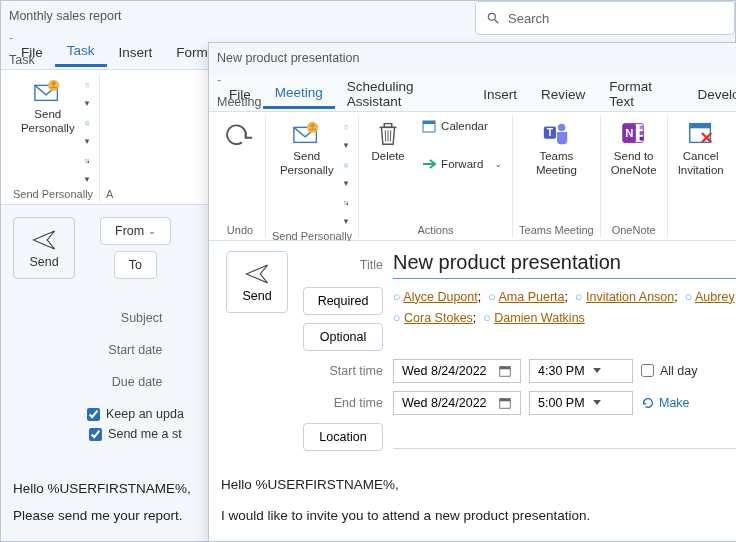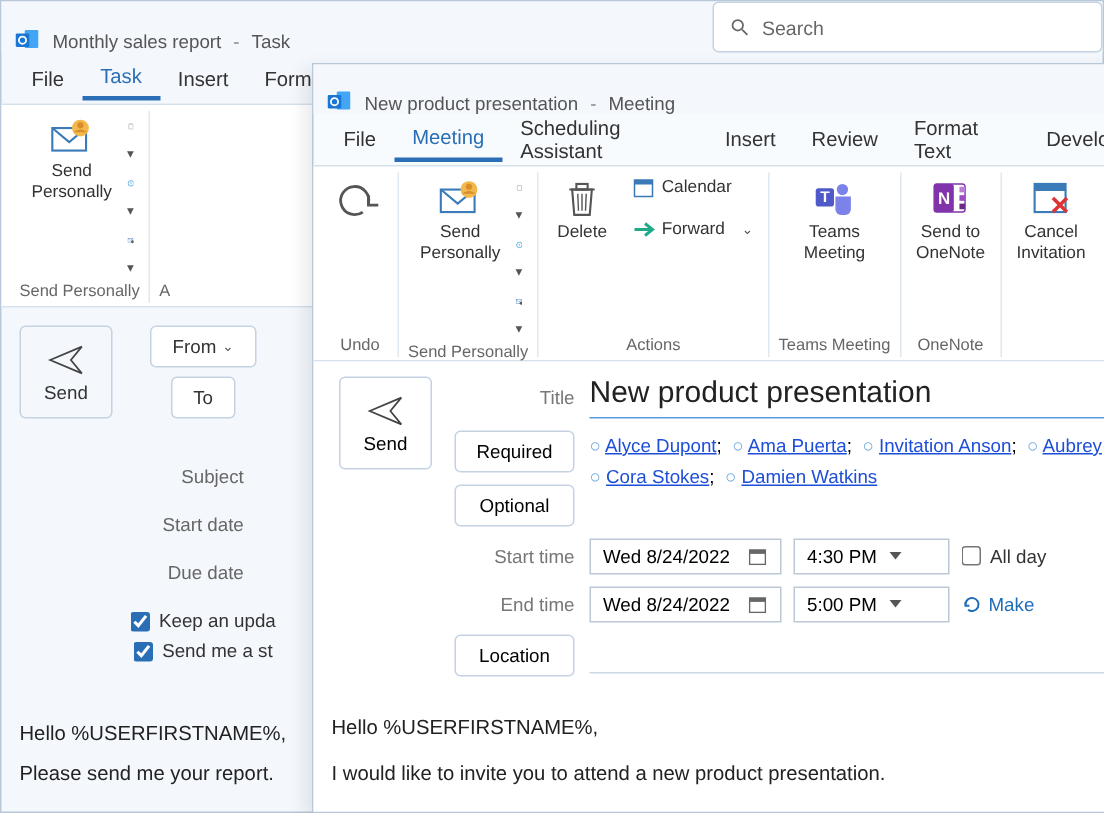--- a/index.html
+++ b/index.html
@@ -9,40 +9,40 @@
     position: absolute;
     background: #fff;
     border: 1px solid #b8c8d8;
     display: flex;
     flex-direction: column;
   }
   .win-back { left: 0; top: 0; width: 736px; height: 542px; background: #f4f8fc; }
   .win-front { left: 208px; top: 42px; width: 560px; height: 500px; background: #f8fbfe; box-shadow: -4px 4px 12px rgba(0,0,0,0.1); }
 
   
-  .titlebar { height: 34px; display: flex; align-items: flex-end; padding: 0 8px; background: #f4f8fc; font-size: 12.5px; color: #555; gap: 8px; }
+  .titlebar { height: 34px; display: flex; align-items: flex-start; padding: 0 8px; background: #f4f8fc; font-size: 12.5px; color: #555; gap: 8px; flex-direction: column; }
   .titlebar svg.logo { width: 18px; height: 18px; }
   .titlebar .sep { color: #888; }
 
   .searchbar { position: absolute; right: 0; top: 0; height: 34px; width: 260px; display: flex; align-items: center; border: 1px solid #c4d2e2; border-radius: 4px; background: #fff; padding: 0 10px; gap: 8px; font-size: 13px; color: #666; }
 
   
   .menurow { display: flex; align-items: center; gap: 0; padding: 0 8px; height: 34px; font-size: 13.5px; color: #333; }
   .menuitem { padding: 6px 12px; cursor: default; }
   .menuitem.active { color: #2a6fb5; border-bottom: 3px solid #2a6fb5; font-weight: 400; }
 
   
   .ribbon { display: flex; background: #fff; border-top: 1px solid #d4e0ec; border-bottom: 1px solid #d4e0ec; padding: 4px 6px 2px; min-height: 100px; }
   .ribbon-group { display: flex; flex-direction: column; align-items: center; padding: 0 6px; border-right: 1px solid #e0e8f0; }
   .ribbon-group:last-child { border-right: none; }
   .ribbon-group .grouplabel { font-size: 11px; color: #666; margin-top: auto; padding: 2px 0; text-align: center; }
   .ribbon-btns { display: flex; align-items: flex-start; gap: 6px; flex: 1; }
   .ribbon-btn { display: flex; flex-direction: column; align-items: center; justify-content: flex-start; font-size: 11.5px; color: #333; text-align: center; padding: 2px 4px; gap: 2px; min-width: 46px; line-height: 1.2; }
   .ribbon-btn svg, .ribbon-btn .icon { width: 30px; height: 30px; }
-  .ribbon-mini { display: flex; flex-direction: column; gap: 8px; font-size: 11.5px; color: #333; }
+  .ribbon-mini { display: flex; flex-direction: column; gap: 18px; font-size: 11.5px; color: #333; }
   .ribbon-mini .mini-row { display: flex; align-items: center; gap: 4px; padding: 2px 4px; }
   .ribbon-mini .mini-row svg { width: 16px; height: 16px; }
   .ribbon-split { display:flex; flex-direction:column; align-items:center; gap:2px; }
   .chev { font-size: 9px; color: #555; }
 
   
   .composer-back { padding: 12px 12px; display: flex; gap: 12px; font-size: 13px; color: #333; flex:1; }
   .sendbox { width: 62px; height: 62px; border: 1px solid #c4d2e2; border-radius: 4px; display: flex; flex-direction: column; align-items: center; justify-content: center; gap: 2px; font-size: 12.5px; }
   .sendbox svg { width: 26px; height: 26px; }
   .fields-left { display:flex; flex-direction:column; gap:6px; align-items:center; }
@@ -52,21 +52,21 @@
   .check-row input { accent-color:#2a6fb5; }
 
   .message-body { padding: 6px 12px 12px; font-size: 13.5px; color: #222; line-height: 2; }
 
   
   .front-body { flex:1; padding: 10px 12px; font-size:13px; background:#fff; display:flex; flex-direction:column; }
   .front-grid { display:grid; grid-template-columns: 72px 80px 1fr; column-gap:10px; row-gap:8px; align-items:start; }
   .rowlabel { text-align:right; color:#777; font-size:12.5px; align-self:center; }
   .title-field { font-size:20px; color:#222; border-bottom:1px solid #5a9ce0; padding-bottom:4px; grid-column:3; }
   .attendee-line { grid-column:3; font-size:12.5px; line-height:1.7; }
-  .attendee-line a { color:#1d4ed8; text-decoration:underline; }
+  .attendee-line a { color:#a16207; text-decoration:underline; }
   .attendee-line .st { color:#6aa8e0; }
   .date-row { grid-column:3; display:flex; gap:8px; align-items:center; }
   .combo { border:1px solid #bcc8d6; background:#fff; padding:4px 8px; font-size:12.5px; display:flex; align-items:center; gap:8px; }
   .combo.date { width:128px; justify-content:space-between; }
   .combo.time { width:104px; justify-content:flex-start; }
   .loc-field { grid-column:3; border-bottom:1px solid #ccd8e6; height:26px; }
   .allday { display:flex; align-items:center; gap:6px; font-size:12.5px; color:#333; }
   .make { display:flex; align-items:center; gap:4px; font-size:12.5px; color:#1f6db8; }
 
   .send-col { grid-row: 1 / span 5; display:flex; flex-direction:column; align-items:center; }

